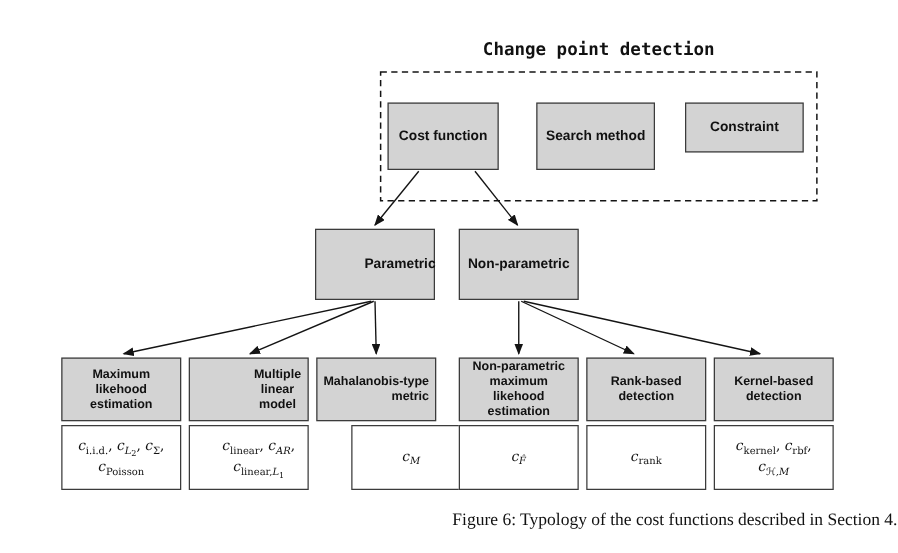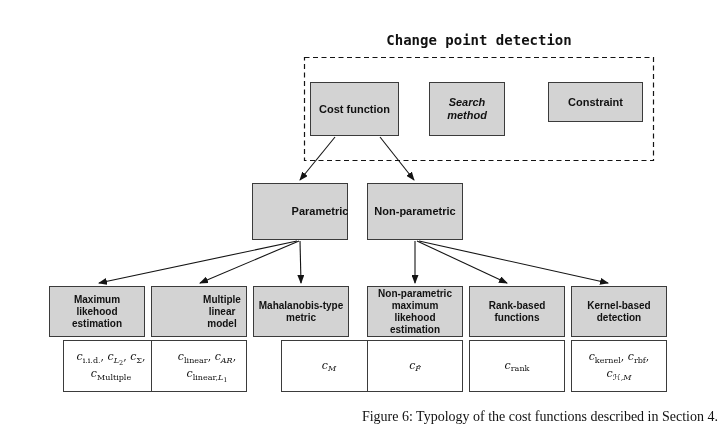--- a/index.html
+++ b/index.html
@@ -72,53 +72,53 @@
     <line x1="415" y1="241" x2="415" y2="283" marker-end="url(#arr)"></line>
     <line x1="417" y1="241" x2="507" y2="283" marker-end="url(#arr)"></line>
     <line x1="419" y1="241" x2="608" y2="283" marker-end="url(#arr)"></line>
   </svg>
 
   <div id="diagram-title">Change point detection</div>
 
   <div class="gbox" style="left:310px;top:82px;width:89px;height:54px;justify-content:center;">
     <span>Cost function</span>
   </div>
-  <div class="gbox" style="left:429px;top:82px;width:76px;height:54px;font-style:italic;">
+  <div class="gbox" style="left:429px;top:82px;width:95px;height:54px;">
     <span>Search method</span>
   </div>
   <div class="gbox" style="left:548px;top:82px;width:95px;height:40px;text-align:right;">
     <span>Constraint</span>
   </div>
 
   <div class="gbox" style="left:252px;top:183px;width:96px;height:57px;padding-left:40px;">
     <span>Parametric</span>
   </div>
   <div class="gbox" style="left:367px;top:183px;width:96px;height:57px;">
     <span>Non-parametric</span>
   </div>
 
   <div class="leaf-head" style="left:49px;">Maximum
 likehood
 estimation</div>
   <div class="leaf-head" style="left:151px;padding-left:48px;">Multiple linear
 model</div>
-  <div class="leaf-head" style="left:253px;">Mahalanobis-type
+  <div class="leaf-head" style="left:253px;text-align:right;">Mahalanobis-type
 metric</div>
   <div class="leaf-head" style="left:367px;">Non-parametric
 maximum
 likehood
 estimation</div>
   <div class="leaf-head" style="left:469px;">Rank-based
-functions</div>
+detection</div>
   <div class="leaf-head" style="left:571px;">Kernel-based
 detection</div>
 
-  <div class="leaf-body" style="left:63px;text-align:right;">
+  <div class="leaf-body" style="left:49px;text-align:right;">
       <div class="m-line"><span class="mc">c</span><span class="msub">i.i.d.</span><span class="mn">, </span><span class="mc">c</span><span class="msub mit">L</span><span class="msubsub">2</span><span class="mn">, </span><span class="mc">c</span><span class="msub">Σ</span><span class="mn">,</span></div>
-      <div class="m-line"><span class="mc">c</span><span class="msub">Multiple</span></div>
+      <div class="m-line"><span class="mc">c</span><span class="msub">Poisson</span></div>
     </div>
   <div class="leaf-body" style="left:151px;padding-left:16px;">
       <div class="m-line"><span class="mc">c</span><span class="msub">linear</span><span class="mn">, </span><span class="mc">c</span><span class="msub mit">AR</span><span class="mn">,</span></div>
       <div class="m-line"><span class="mc">c</span><span class="msub">linear,</span><span class="msub mit">L</span><span class="msubsub">1</span></div>
     </div>
   <div class="leaf-body" style="left:253px;margin-left:28px;">
       <div class="m-line"><span class="mc">c</span><span class="msub mit">M</span></div>
     </div>
   <div class="leaf-body" style="left:367px;">
       <div class="m-line"><span class="mc">c</span><span class="msub mit">F̂</span></div>

